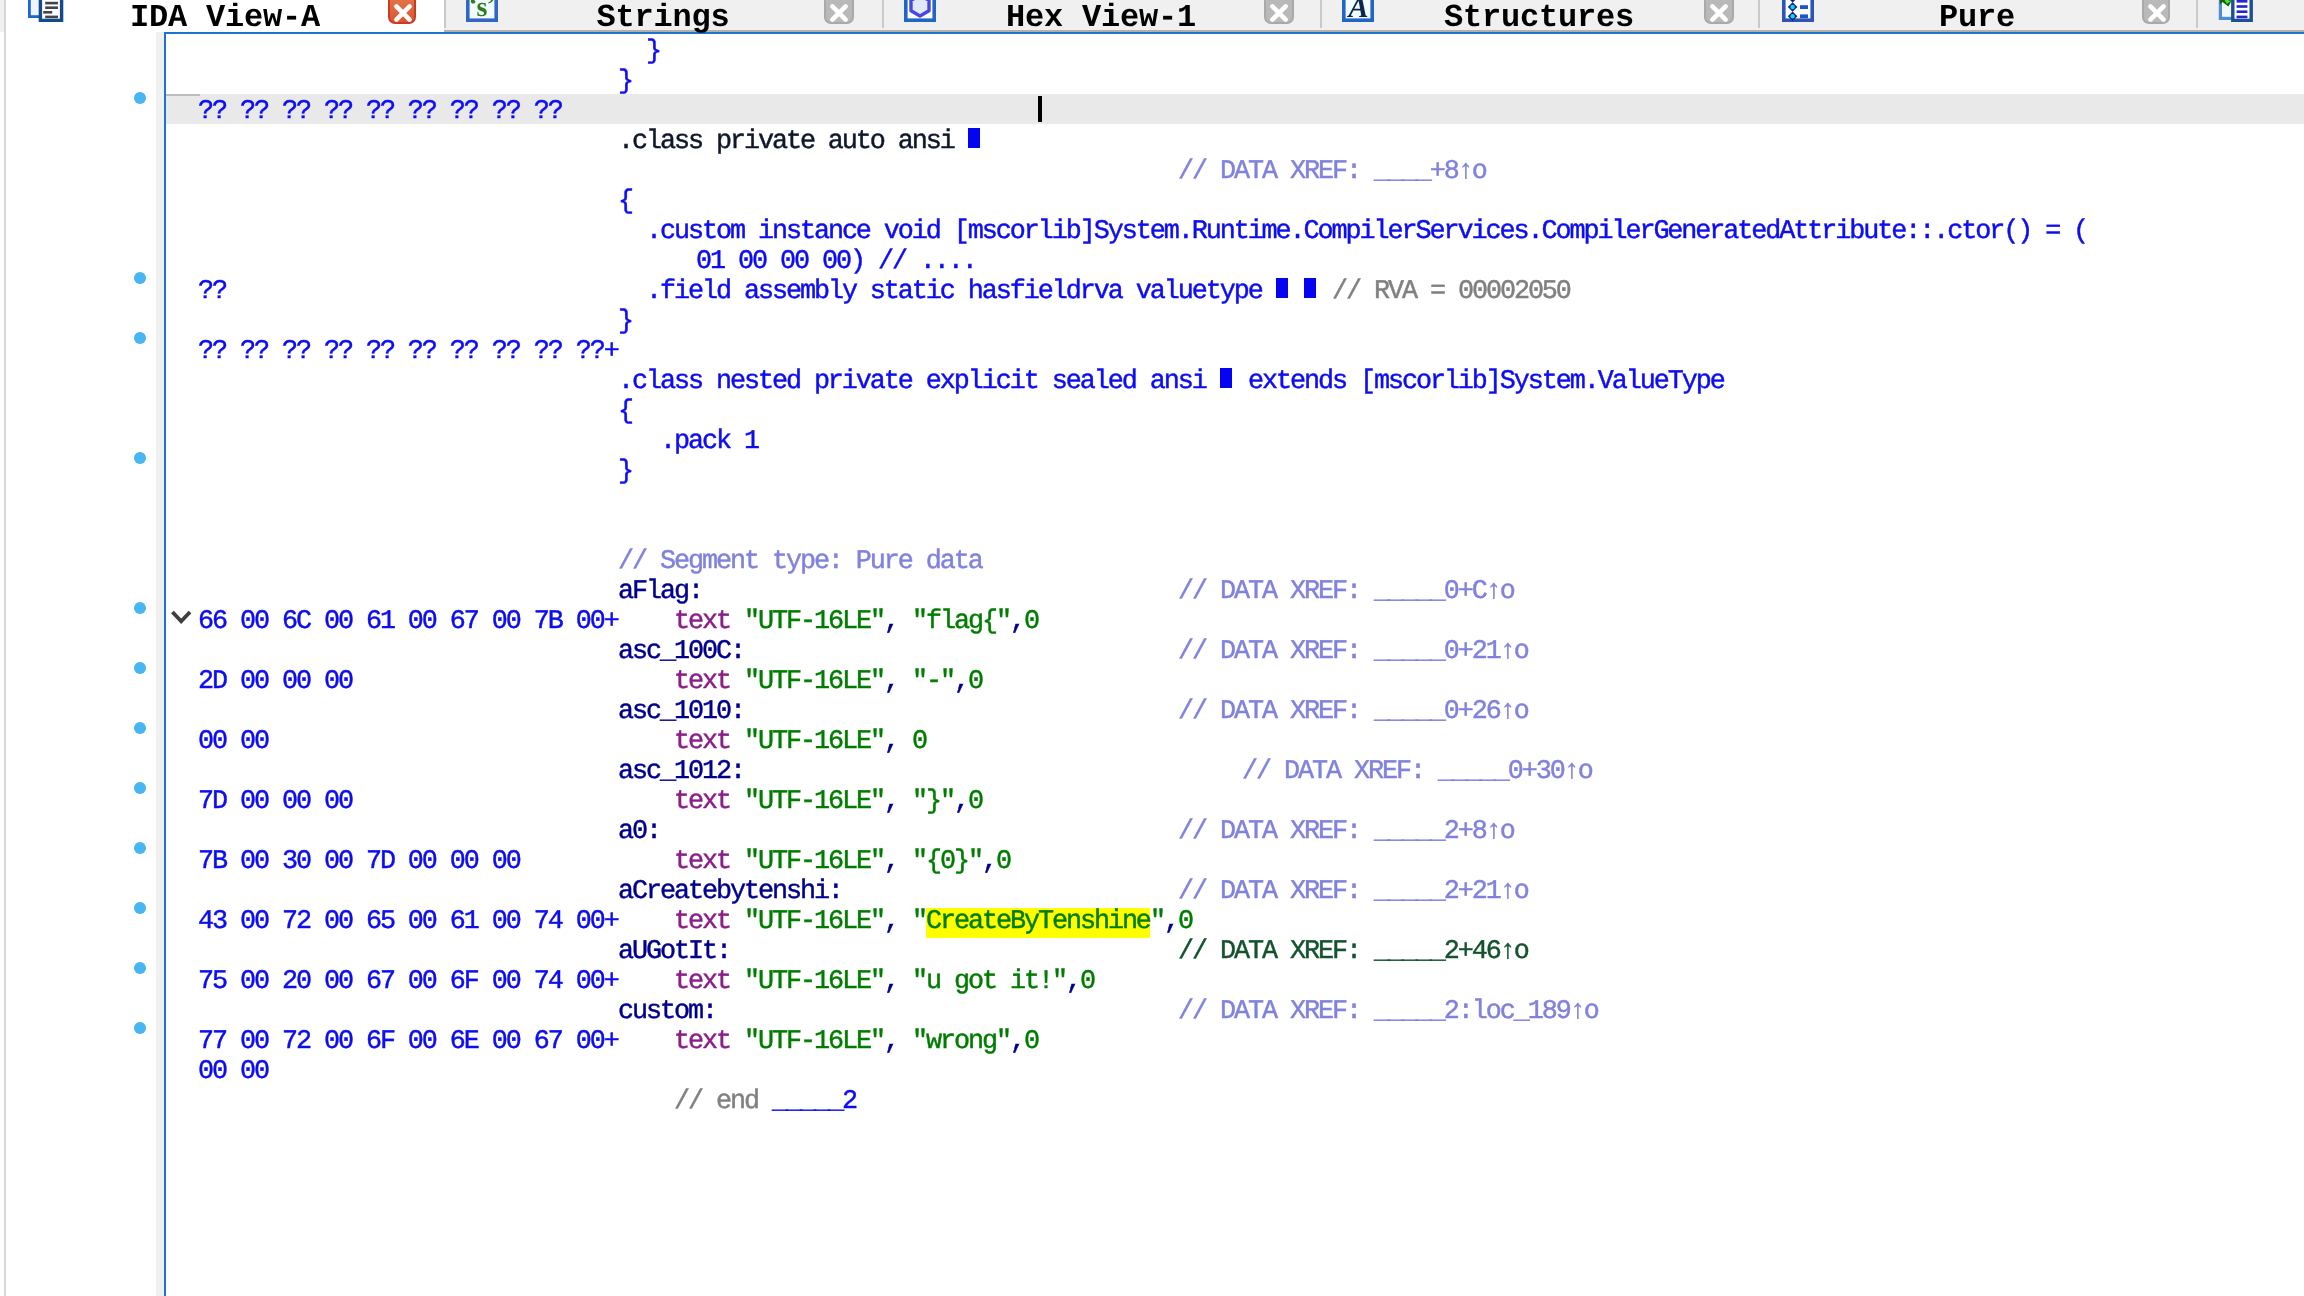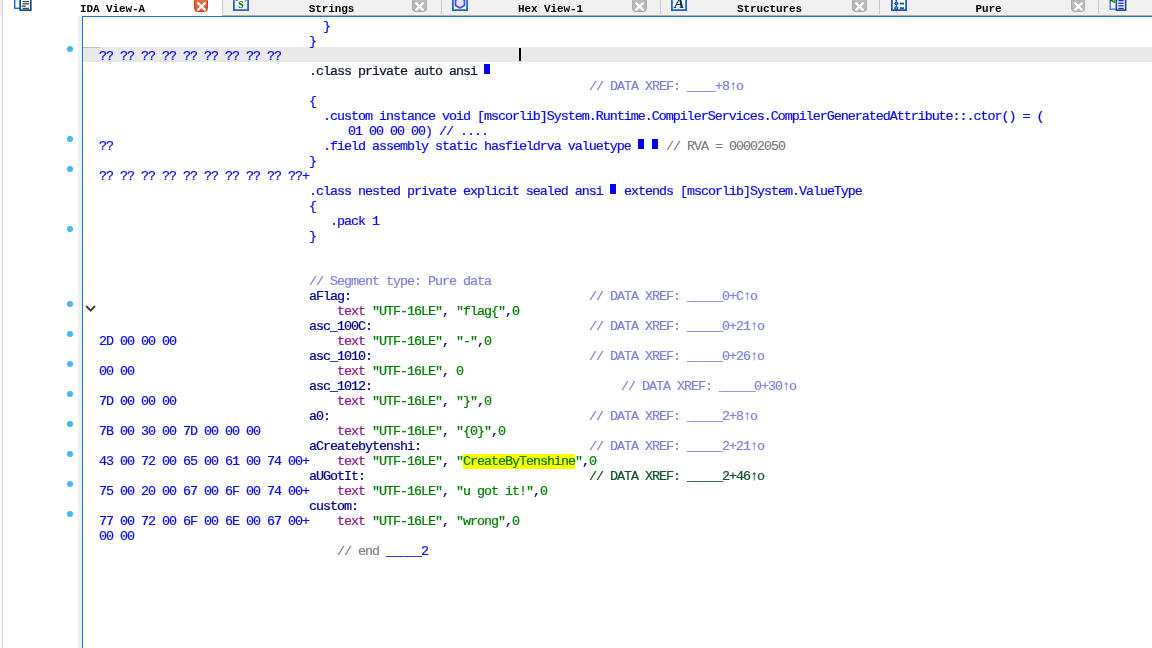--- a/index.html
+++ b/index.html
@@ -1,21 +1,21 @@
 <!DOCTYPE html>
 <html><head>
 <meta charset="utf-8">
 <style>
 * { margin:0; padding:0; box-sizing:border-box; }
 html,body { width:1152px; height:648px; overflow:hidden; background:#fff; position:relative; }
 .tabbar { position:absolute; left:0; top:0; width:1152px; height:15.8px; background:#f0f0f0; }
 .sep { position:absolute; top:0; width:1px; height:13.5px; background:#c9c9c9; }
 .tanline { position:absolute; left:222px; top:14.8px; width:930px; height:1px; background:#b7afa2; }
 .ttl { position:absolute; top:3.4px; width:160px; height:12px; line-height:12px; text-align:center;
-       font-family:"Liberation Mono",monospace; font-size:11px; letter-spacing:-0.1px; color:#000; font-weight:bold; }
+       font-family:"Liberation Mono",monospace; font-size:16px; letter-spacing:-0.1px; color:#000; font-weight:bold; }
 .ico { position:absolute; top:-4.6px; }
 .xb  { position:absolute; top:-2.6px; width:14.2px; height:14.4px; border-radius:3.5px; }
 .pane { position:absolute; left:81.6px; top:15.7px; width:1070.4px; height:632.3px;
         border-top:1.7px solid #1b74d0; border-left:1.7px solid #1b74d0; background:#fff; }
 .vline { position:absolute; left:1.5px; top:0; width:1px; height:648px; background:#d7d7d7; }
 .gutter { position:absolute; left:78px; top:16px; width:3.6px; height:632px; background:#f0f0f0; }
 .dot { position:absolute; width:5.8px; height:5.8px; border-radius:50%; background:#47b6f2; }
 .hl { position:absolute; left:83.4px; top:47px; width:1068.6px; height:15px; background:#e9e9e9; }
 .hltick { position:absolute; left:83.4px; top:46.5px; width:16.5px; height:1.2px; background:#bdbdbd; }
 .cursor { position:absolute; left:519px; top:48px; width:2px; height:13px; background:#000; }
@@ -185,20 +185,21 @@
     <span class="t" style="left:309.0px;color:#0d0df2">}</span>
   </div>
 <div class="row" style="top:272px">
     <span class="t" style="left:309.0px;color:#8082dd">//&nbsp;Segment&nbsp;type:&nbsp;Pure&nbsp;data</span>
   </div>
 <div class="row" style="top:287px">
     <span class="t" style="left:309.0px;color:#000090">aFlag:</span>
     <span class="t" style="left:589.0px;color:#8082dd">//&nbsp;DATA&nbsp;XREF:&nbsp;_____0+C↑o</span>
   </div>
 <div class="row" style="top:302px">
+    <span class="t" style="left:99.0px;color:#0d0df2">66&nbsp;00&nbsp;6C&nbsp;00&nbsp;61&nbsp;00&nbsp;67&nbsp;00&nbsp;7B&nbsp;00+</span>
     <span class="t" style="left:337.0px;color:#8b1f87">text</span>
     <span class="t" style="left:372.0px;color:#007d00">"UTF-16LE"</span>
     <span class="t" style="left:442.0px;color:#000090">,</span>
     <span class="t" style="left:456.0px;color:#007d00">"flag{"</span>
     <span class="t" style="left:505.0px;color:#000090">,</span>
     <span class="t" style="left:512.0px;color:#007d00">0</span>
   </div>
 <div class="row" style="top:317px">
     <span class="t" style="left:309.0px;color:#000090">asc_100C:</span>
     <span class="t" style="left:589.0px;color:#8082dd">//&nbsp;DATA&nbsp;XREF:&nbsp;_____0+21↑o</span>
@@ -272,20 +273,21 @@
     <span class="t" style="left:99.0px;color:#0d0df2">75&nbsp;00&nbsp;20&nbsp;00&nbsp;67&nbsp;00&nbsp;6F&nbsp;00&nbsp;74&nbsp;00+</span>
     <span class="t" style="left:337.0px;color:#8b1f87">text</span>
     <span class="t" style="left:372.0px;color:#007d00">"UTF-16LE"</span>
     <span class="t" style="left:442.0px;color:#000090">,</span>
     <span class="t" style="left:456.0px;color:#007d00">"u&nbsp;got&nbsp;it!"</span>
     <span class="t" style="left:533.0px;color:#000090">,</span>
     <span class="t" style="left:540.0px;color:#007d00">0</span>
   </div>
 <div class="row" style="top:497px">
     <span class="t" style="left:309.0px;color:#000090">custom:</span>
+    <span class="t" style="left:589.0px;color:#8082dd">//&nbsp;DATA&nbsp;XREF:&nbsp;_____2:loc_189↑o</span>
   </div>
 <div class="row" style="top:512px">
     <span class="t" style="left:99.0px;color:#0d0df2">77&nbsp;00&nbsp;72&nbsp;00&nbsp;6F&nbsp;00&nbsp;6E&nbsp;00&nbsp;67&nbsp;00+</span>
     <span class="t" style="left:337.0px;color:#8b1f87">text</span>
     <span class="t" style="left:372.0px;color:#007d00">"UTF-16LE"</span>
     <span class="t" style="left:442.0px;color:#000090">,</span>
     <span class="t" style="left:456.0px;color:#007d00">"wrong"</span>
     <span class="t" style="left:505.0px;color:#000090">,</span>
     <span class="t" style="left:512.0px;color:#007d00">0</span>
   </div>

